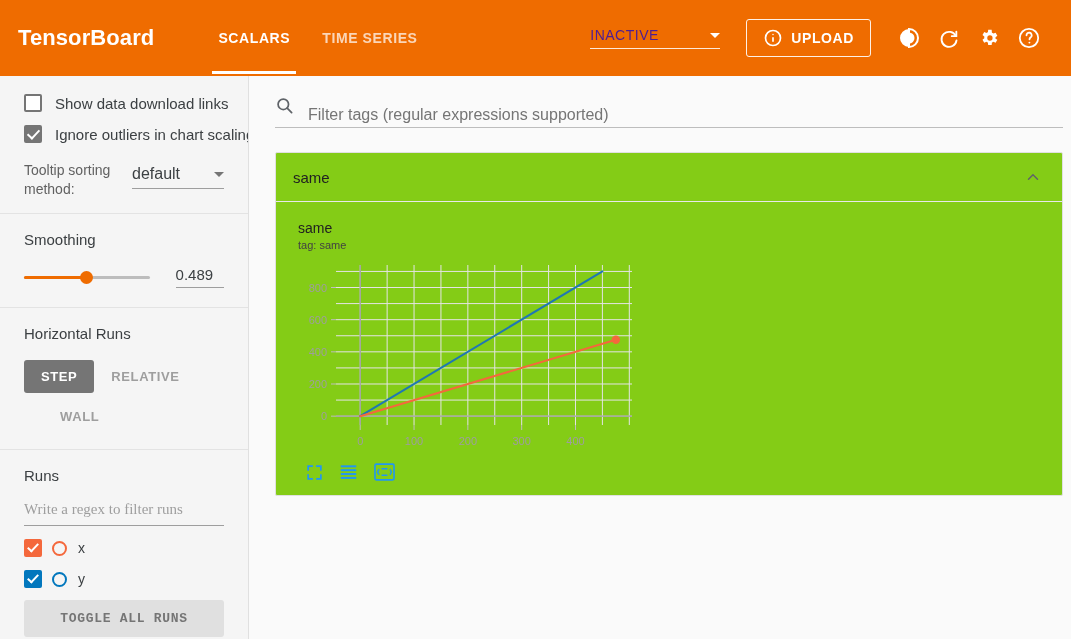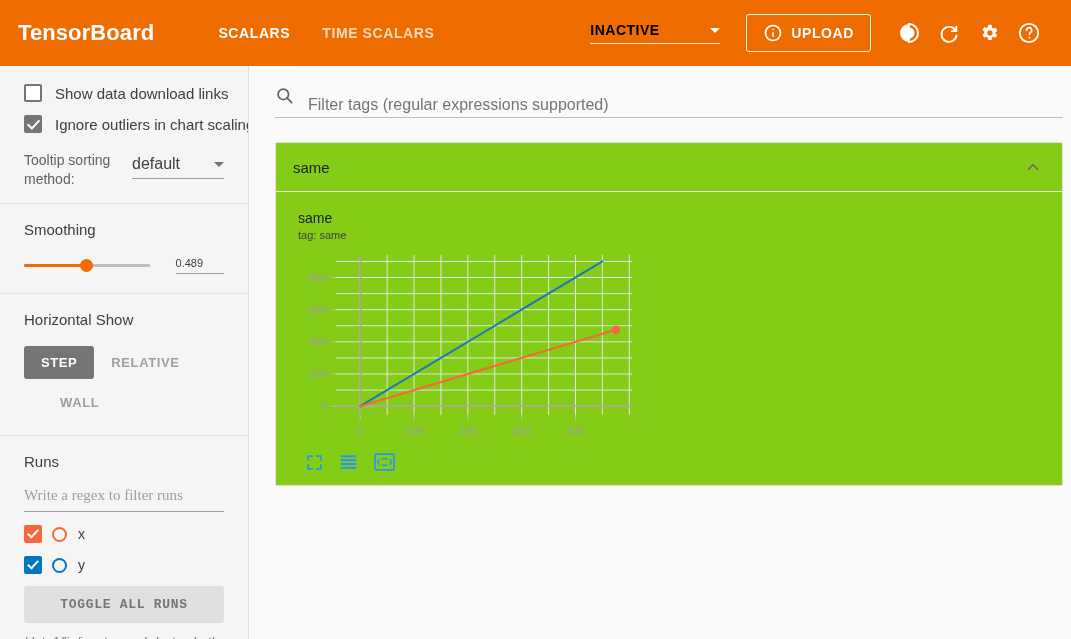--- a/index.html
+++ b/index.html
@@ -10,21 +10,21 @@
     width: 1071px;
     height: 639px;
     overflow: hidden;
     background: #ffffff;
     font-family: "Liberation Sans", sans-serif;
     -webkit-font-smoothing: antialiased;
   }
 
   
   .header {
-    height: 66px;
+    height: 76px;
     background: #ef6c00;
     display: flex;
     align-items: center;
     position: relative;
     box-sizing: border-box;
     padding: 0 22px 0 18px;
   }
   .brand {
     color: #ffffff;
     font-size: 22px;
@@ -70,23 +70,23 @@
     position: relative;
     width: 130px;
     margin-right: 26px;
     padding-bottom: 5px;
     border-bottom: 1px solid rgba(255,255,255,0.85);
     display: flex;
     align-items: center;
     cursor: pointer;
   }
   .inactive-select .label {
-    color: #000000;
+    color: #4c1d95;
     font-size: 14px;
-    font-weight: bold;
+    font-weight: normal;
     letter-spacing: 0.5px;
   }
   .inactive-select .caret {
     margin-left: auto;
     width: 0; height: 0;
     border-left: 5px solid transparent;
     border-right: 5px solid transparent;
     border-top: 5px solid #ffffff;
   }
   .upload-btn {
@@ -242,21 +242,21 @@
     position: absolute;
     left: 49%;
     width: 13px; height: 13px;
     margin-left: -6px;
     border-radius: 50%;
     background: #ef6c00;
   }
   .smooth-value {
     margin-left: 26px;
     width: 54px;
-    font-size: 11px;
+    font-size: 15px;
     color: #3c4043;
     border-bottom: 1px solid #9e9e9e;
     padding-bottom: 4px;
     text-align: left;
   }
 
   .axis-btns {
     display: flex;
     align-items: flex-start;
     margin-bottom: 7px;
@@ -440,21 +440,21 @@
   svg { display: block; }
 </style>
 </head>
 <body>
 
 <div class="header">
   <div class="brand">TensorBoard</div>
 
   <div class="nav-tabs">
     <div class="nav-tab active">SCALARS</div>
-    <div class="nav-tab">TIME SCALARS</div>
+    <div class="nav-tab">TIME SERIES</div>
   </div>
 
   <div class="header-right">
     <div class="inactive-select">
       <span class="label">INACTIVE</span>
       <span class="caret"></span>
     </div>
 
     <div class="upload-btn">
       <span>
@@ -527,21 +527,21 @@
         <div class="slider">
           <div class="track"></div>
           <div class="fill"></div>
           <div class="thumb"></div>
         </div>
         <div class="smooth-value">0.489</div>
       </div>
     </div>
 
     <div class="sb-section" style="padding-top:17px;padding-bottom:16px;">
-      <div class="sb-title">Horizontal Show</div>
+      <div class="sb-title">Horizontal Runs</div>
       <div class="axis-btns">
         <div class="axis-btn active">STEP</div>
         <div class="axis-btn">RELATIVE</div>
       </div>
       <div class="axis-row2">
         <div class="axis-btn">WALL</div>
       </div>
     </div>
 
     <div class="sb-section nobord" style="padding-top:17px;">

